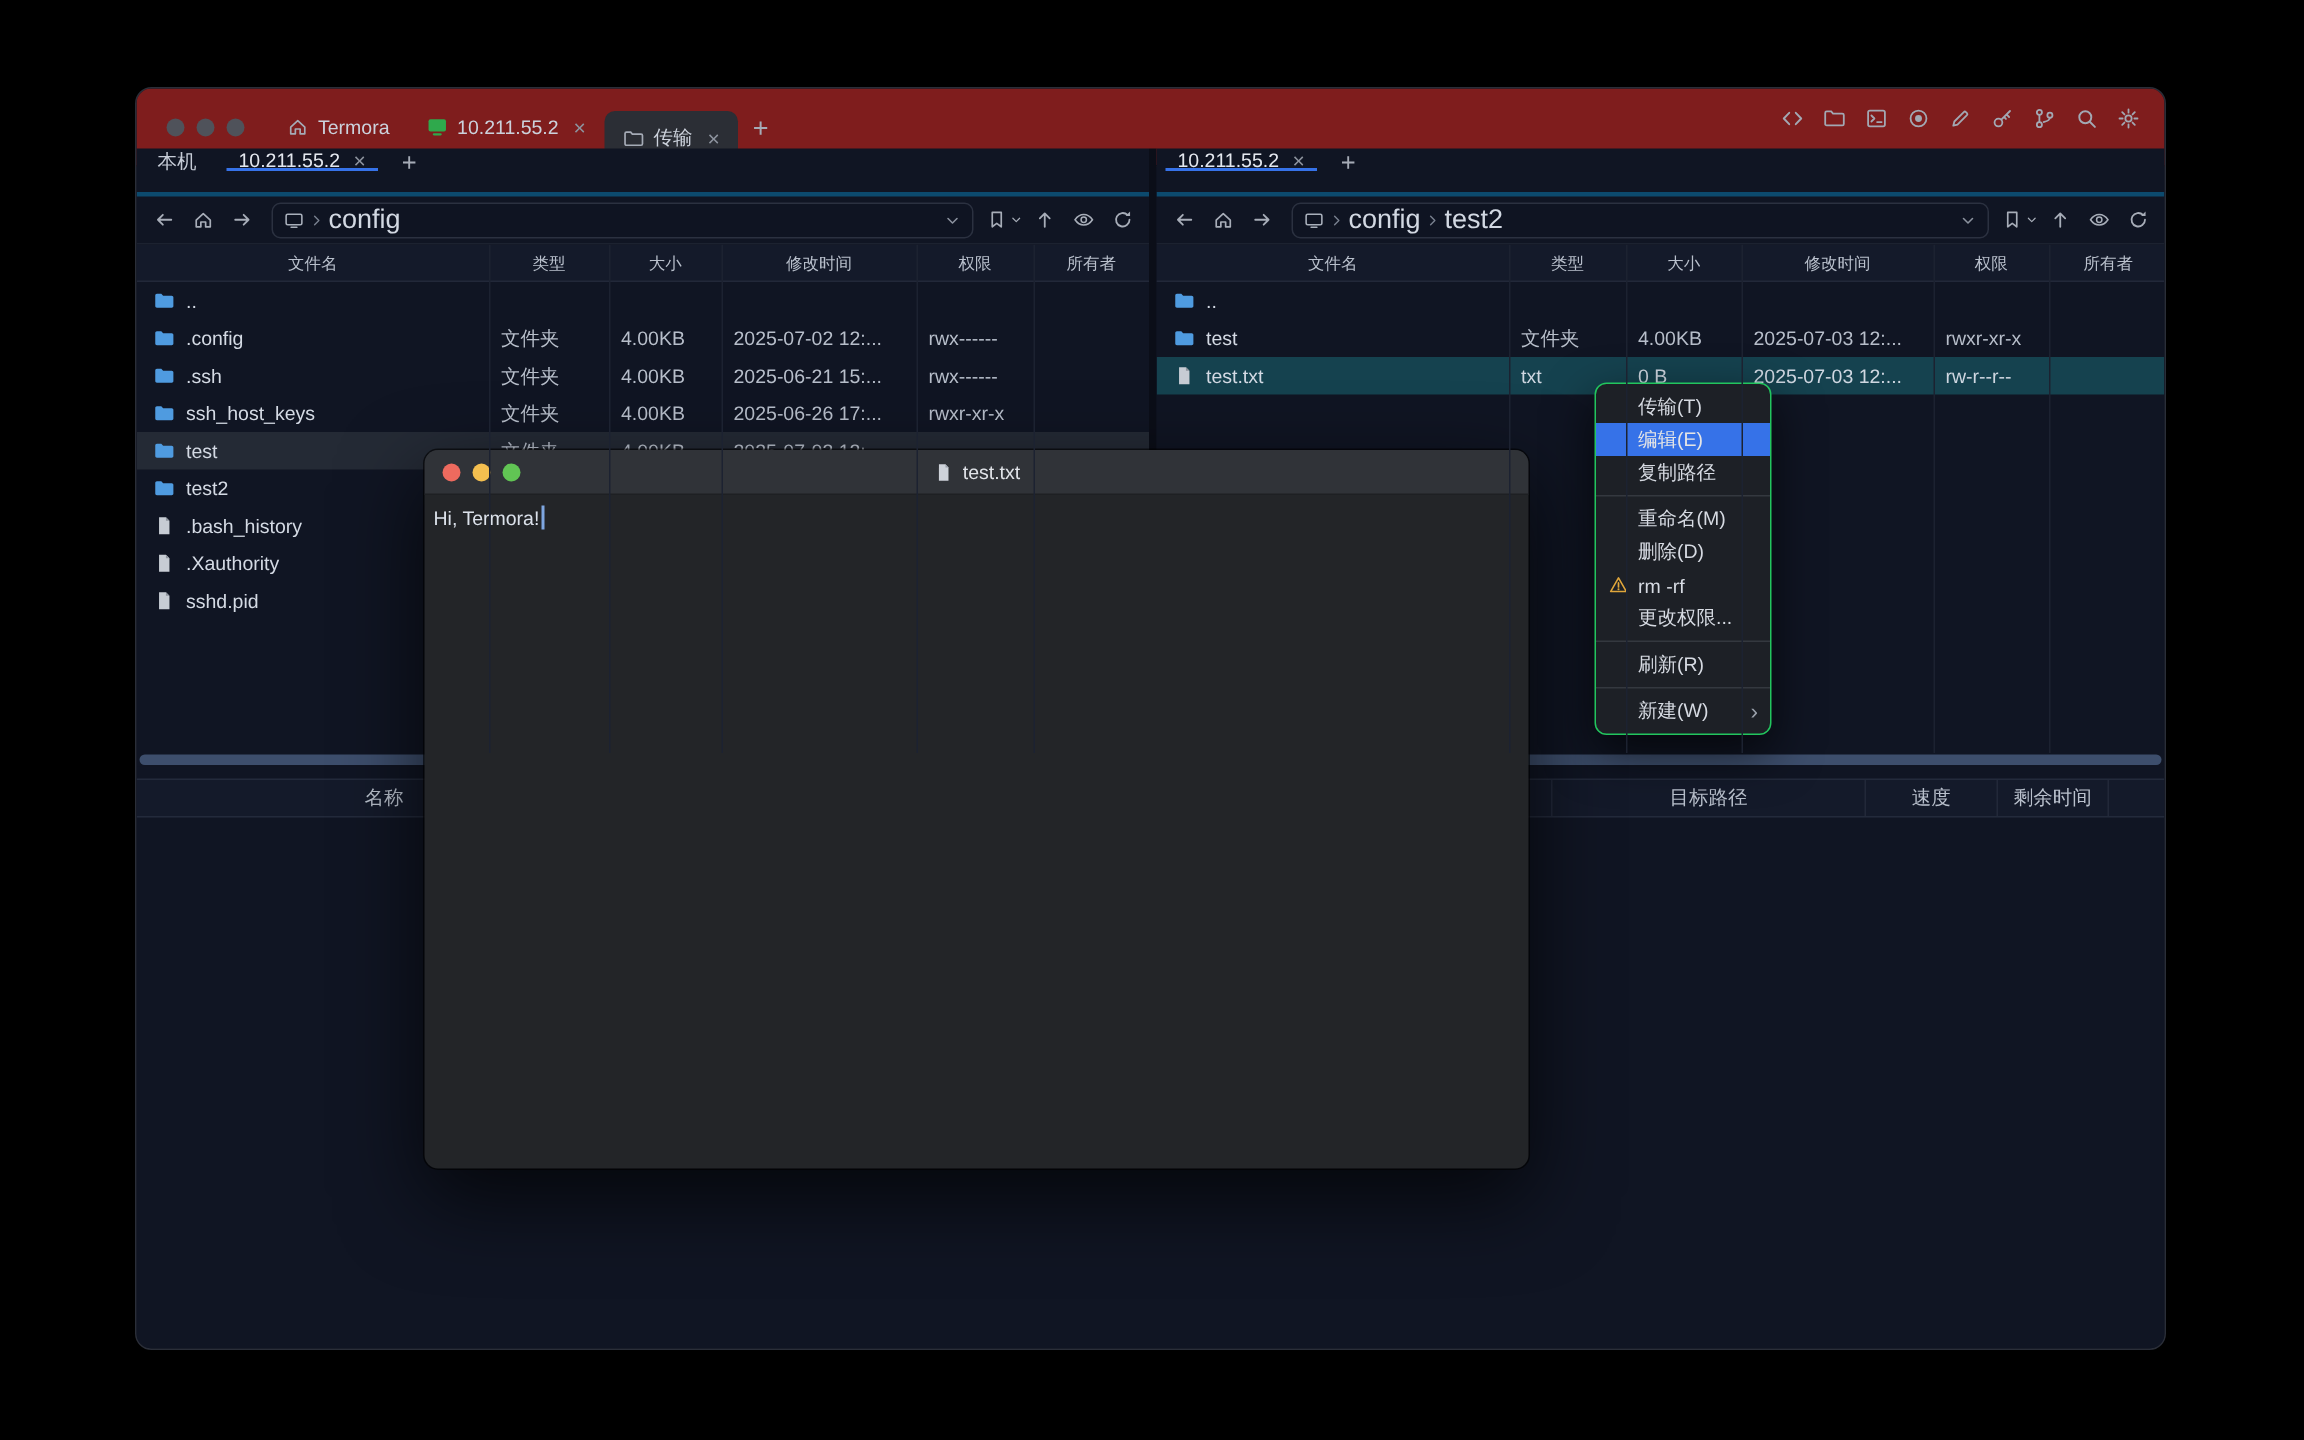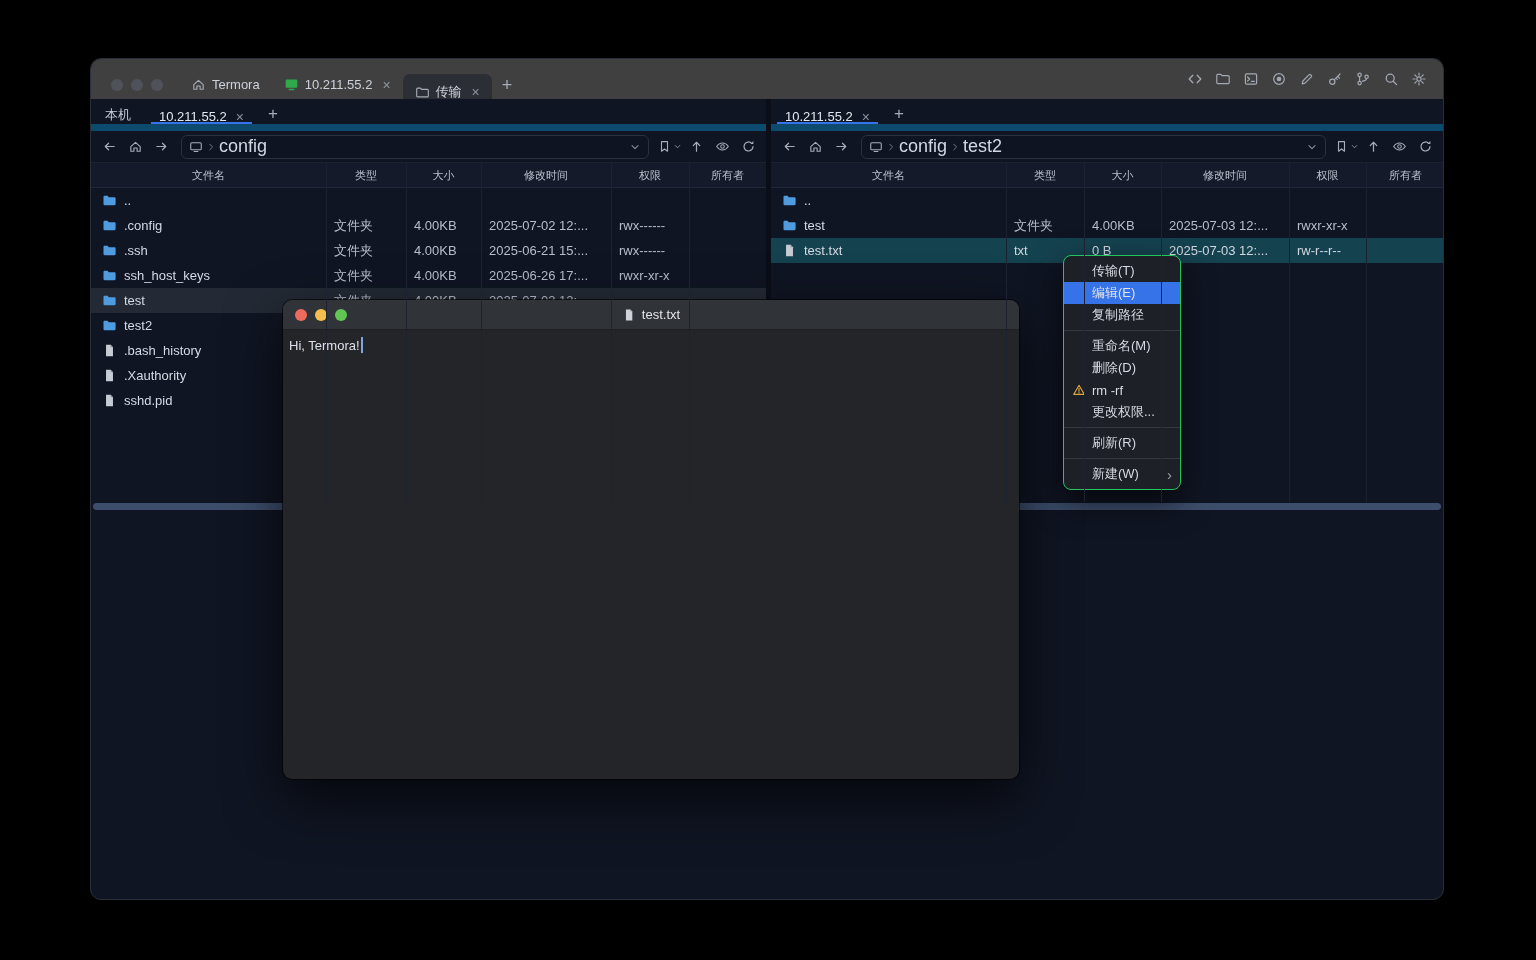--- a/index.html
+++ b/index.html
@@ -4,39 +4,39 @@
 <style>
   *{margin:0;padding:0;box-sizing:border-box}
   html,body{width:1536px;height:960px;background:#000;overflow:hidden;
     font-family:"Liberation Sans","DejaVu Sans",sans-serif;}
   .stage{position:relative;width:1536px;height:960px}
   svg{display:block}
 
   
   .window{position:absolute;left:90px;top:58px;width:1354px;height:842px;background:#101523;
     border:1px solid #2a2e38;border-radius:11px;overflow:hidden;box-shadow:0 26px 70px rgba(0,0,0,.85)}
-  .titlebar{height:52px;background:#404040;border-bottom:1px solid #0b0d12;display:flex;align-items:center;position:relative}
+  .titlebar{height:52px;background:#7f1d1d;border-bottom:1px solid #0b0d12;display:flex;align-items:center;position:relative}
   .traffic{display:flex;gap:8px;margin:0 16px 0 20px}
   .dot{width:12px;height:12px;border-radius:50%;background:#4f525a}
   .tb-tab{display:flex;align-items:center;gap:6px;padding:0 12px;height:40px;color:#ccd2dc;font-size:13px;white-space:nowrap}
   .tb-tab svg.ti{width:15px;height:15px;color:#a5abb6}
   .tb-tab.active{background:#2b2e35;height:36px;align-self:flex-end;border-radius:7px 7px 0 0}
   .x{color:#8d939e;font-size:14px;margin-left:4px;line-height:1}
   .tb-plus{color:#a5abb6;font-size:18px;padding:0 10px;line-height:40px}
   .tb-icons{position:absolute;right:12px;top:0;height:40px;display:flex;align-items:center;gap:4px}
   .tbtn{width:24px;height:24px;display:flex;align-items:center;justify-content:center;color:#a2a8b3}
   .tbtn svg{width:16px;height:16px}
 
   
   .panes{position:absolute;top:40px;left:0;width:100%;height:412px;display:flex}
   .pane{position:relative;height:100%;background:#101523;overflow:hidden}
   .pane-left{width:675px}
   .pane-divider{width:5px;background:#0b0e18}
   .pane-right{flex:1}
-  .tabsrow{height:32px;display:flex;align-items:flex-end;border-bottom:7px solid #0c4a6e;font-size:13px;color:#c6ccd7}
+  .tabsrow{height:32px;display:flex;align-items:flex-start;border-bottom:3px solid #0c4a6e;font-size:13px;color:#c6ccd7}
   .p-tab{display:flex;align-items:center;gap:5px;padding:0 14px;position:relative}
   .p-tab.active{color:#e4e8ef}
   .p-tab.active::after{content:"";position:absolute;left:6px;right:6px;bottom:0;height:2px;background:var(--accent,#3672e8)}
   .p-plus{display:flex;align-items:center;padding:0 10px;color:#a5abb6;font-size:17px}
   .toolbar{height:32px;display:flex;align-items:center;border-bottom:1px solid #1c2230;padding:0 6px;gap:2px}
   .nbtn{min-width:24px;height:24px;display:flex;align-items:center;justify-content:center;color:#a7adb8;flex:0 0 auto}
   .nbtn svg{width:15px;height:15px}
   .nbtn .mini{width:9px;height:9px;margin-left:1px}
   .pathbar{flex:1;height:24px;margin:0 6px;border:1px solid #2b3140;border-radius:6px;display:flex;align-items:center;
     padding:0 7px;color:#ccd2dc;font-size:18px;min-width:0;background:#0f1422}
@@ -594,20 +594,31 @@
           <i class="vline" style="left:235px"></i>
           <i class="vline" style="left:313px"></i>
           <i class="vline" style="left:390px"></i>
           <i class="vline" style="left:518px"></i>
           <i class="vline" style="left:595px"></i>
         </div>
         <div class="hscroll"></div>
       </section>
     </div>
 
+    <div class="transfer">
+      <div class="t-head">
+          <div class="tcol" style="width:330px">名称</div>
+          <div class="tcol" style="width:613px"></div>
+          <div class="tcol" style="width:209px">目标路径</div>
+          <div class="tcol" style="width:88px">速度</div>
+          <div class="tcol" style="width:74px">剩余时间</div>
+          <div class="tcol" style="width:40px"></div>
+        </div>
+      <div class="t-body"></div>
+    </div>
   </div>
 
   <div class="editor">
     <div class="e-titlebar">
       <div class="e-traffic">
         <span class="e-dot red"></span>
         <span class="e-dot yellow"></span>
         <span class="e-dot green"></span>
       </div>
       <div class="e-title">

